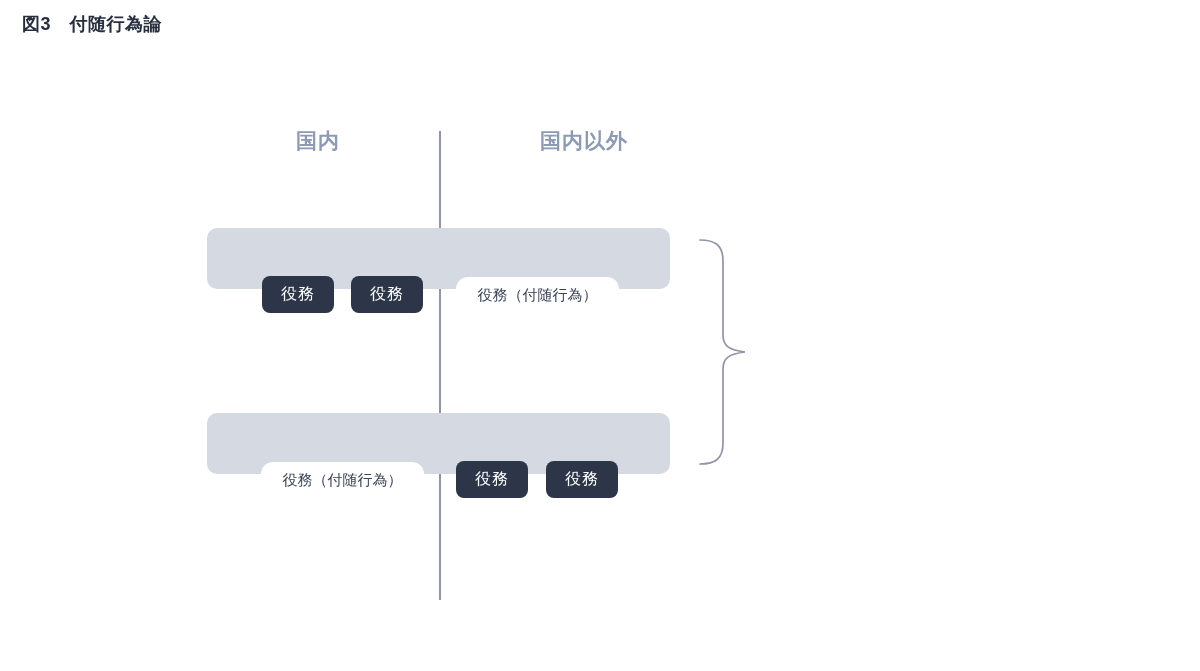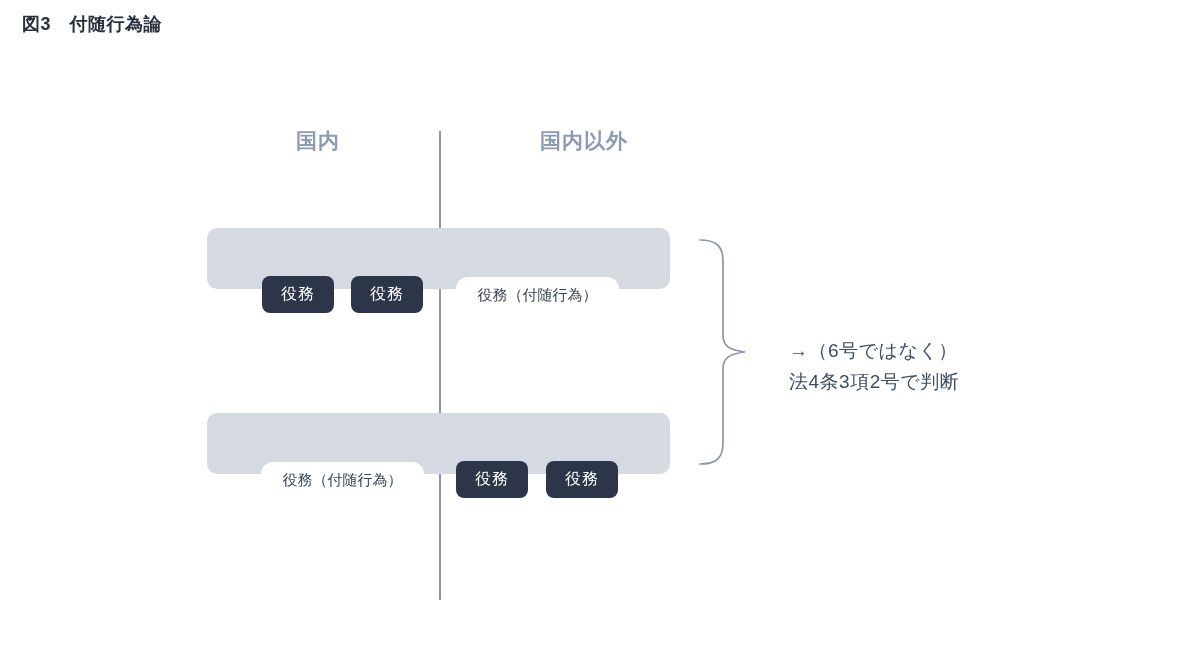--- a/index.html
+++ b/index.html
@@ -129,18 +129,14 @@
   <svg class="brace" width="56" height="236" viewBox="0 0 56 236">
     <path d="M 5 6
              C 20 6, 28 11, 28 27
              L 28 101
              C 28 112, 34 116, 50 118
              C 34 120, 28 124, 28 135
              L 28 209
              C 28 225, 20 230, 5 230" fill="none" stroke="#8f94a7" stroke-width="1.7" stroke-linecap="round"></path>
   </svg>
 
-  <div class="annotation">
-    <div>→（6号ではなく）</div>
-    <div>法4条3項2号で判断</div>
-  </div>
 
 </div>
 
 </body></html>

